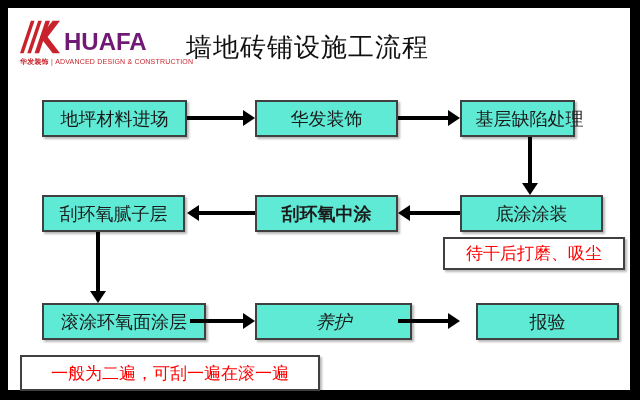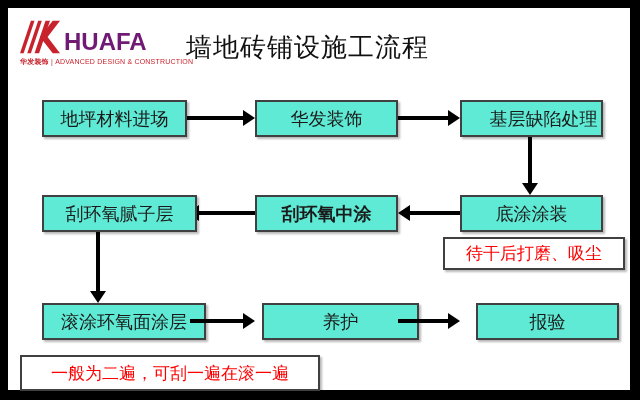--- a/index.html
+++ b/index.html
@@ -72,26 +72,26 @@
     display: flex;
     align-items: center;
     justify-content: center;
     font-size: 17px;
     color: #ff0000;
     white-space: nowrap;
   }
 
   #n-r1c1 { left: 34px;  top: 92px;  width: 145px; }
   #n-r1c2 { left: 247px; top: 92px;  width: 143px; }
-  #n-r1c3 { left: 452px; top: 92px;  width: 143px; padding-left: 24px; }
-  #n-r2c1 { left: 34px;  top: 187px; width: 155px; }
+  #n-r1c3 { left: 452px; top: 92px;  width: 115px; padding-left: 24px; }
+  #n-r2c1 { left: 34px;  top: 187px; width: 143px; }
   #n-r2c2 { left: 247px; top: 187px; width: 143px; font-weight: bold; }
   #n-r2c3 { left: 452px; top: 187px; width: 143px; }
   #n-r3c1 { left: 34px;  top: 295px; width: 164px; }
-  #n-r3c2 { left: 254px; top: 295px; width: 157px; }
+  #n-r3c2 { left: 247px; top: 295px; width: 157px; font-style: italic; }
   #n-r3c3 { left: 468px; top: 295px; width: 143px; }
 
   #note-primer  { left: 435px; top: 229px; width: 182px; height: 33px; }
   #note-topcoat { left: 12px;  top: 339px; width: 300px; height: 36px; margin-top: 8px; }
 
   
   .arrow-h { position: absolute; height: 4px; background: #000; }
   .arrow-h.to-right::after {
     content: ""; position: absolute; right: -12px; top: -6px;
     border-left: 12px solid #000;

